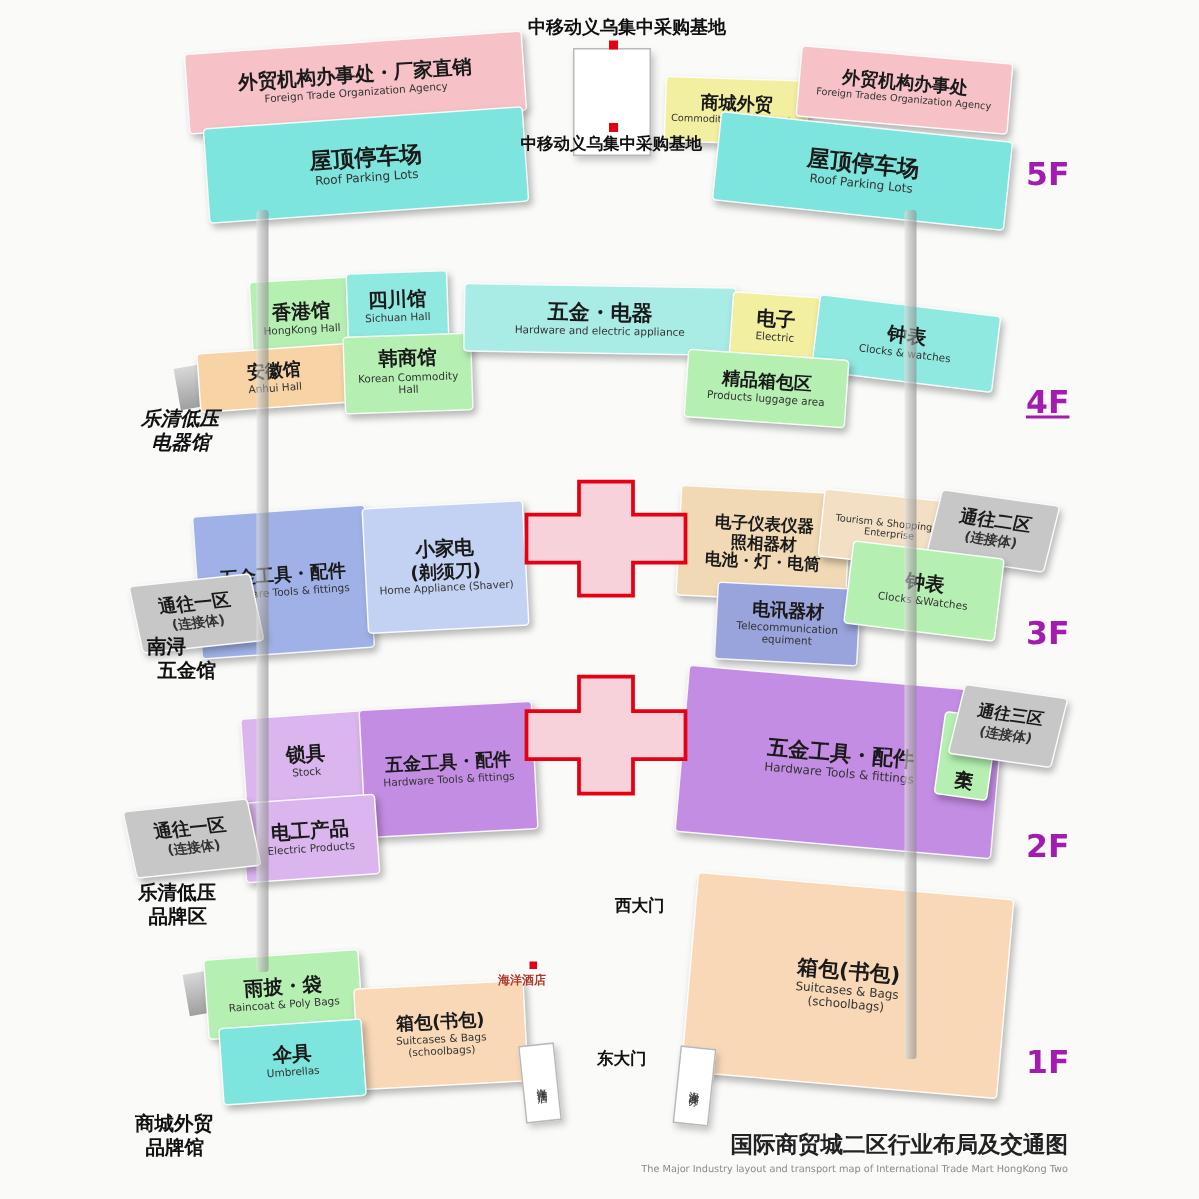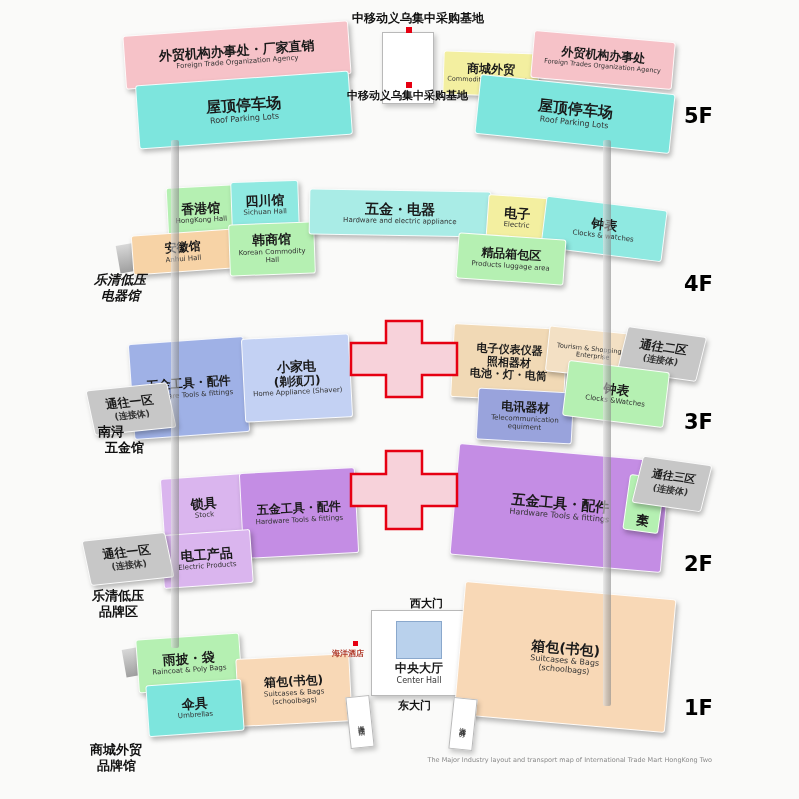--- a/index.html
+++ b/index.html
@@ -7,21 +7,21 @@
   #map{position:relative;width:799px;height:799px;background:#fafaf9;overflow:hidden;}
   .blk{position:absolute;display:flex;flex-direction:column;align-items:center;justify-content:center;
        text-align:center;border:1px solid rgba(255,255,255,.9);border-radius:3px;
        box-shadow:2px 3px 5px rgba(0,0,0,.28);z-index:2;padding:1px;}
   .t1{font-weight:bold;font-size:13px;color:#1a1a1a;line-height:1.15;}
   .t2{font-size:7px;color:#333;line-height:1.15;}
   .sub{font-size:9px;font-weight:bold;color:#333;}
   .noteL{position:absolute;display:flex;flex-direction:column;font-weight:bold;font-size:13px;
          color:#111;line-height:1.25;z-index:3;}
   .noteL .ind{padding-left:7px;}
-  .fl{position:absolute;font-weight:bold;font-size:21px;color:#000000;z-index:3;}
+  .fl{position:absolute;font-weight:bold;font-size:21px;color:#a21caf;z-index:3;}
   .txt{position:absolute;font-weight:bold;color:#111;z-index:3;white-space:nowrap;}
   .shaft{position:absolute;width:8px;background:linear-gradient(90deg,#e3e3e3 0%,#b5b5b5 45%,#8a8a8a 100%);
          border-radius:2px;z-index:5;opacity:.62;}
   .dot{position:absolute;width:6px;height:6px;background:#e60012;z-index:6;}
   .cross{position:absolute;overflow:visible;z-index:4;}
   .bldg{position:absolute;background:#fff;border:1px solid #b9b9b9;box-shadow:2px 3px 5px rgba(0,0,0,.22);z-index:2;
         display:flex;flex-direction:column;align-items:center;justify-content:center;}
   .vert{writing-mode:vertical-rl;letter-spacing:1px;}
   .tab{position:absolute;width:20px;height:28px;background:linear-gradient(#d8d8d8,#9f9f9f);z-index:1;}
   .hallcore{width:44px;height:36px;background:#b9d1ec;border:1px solid #8aa8cc;margin-bottom:3px;}
@@ -95,21 +95,21 @@
   </div>
   <div class="blk" style="left:457px;top:236px;width:104px;height:42px;background:#b5f0b2;transform:rotate(4deg);">
     <span class="t1" style="font-size:12px;">精品箱包区</span>
     <span class="t2">Products luggage area</span>
   </div>
   <div class="tab" style="left:118px;top:244px;transform:rotate(-10deg);"></div>
   <div class="noteL" style="left:94px;top:272px;font-style:italic;">
     <span>乐清低压</span>
     <span class="ind">电器馆</span>
   </div>
-  <div class="fl" style="left:684px;top:272px;">4F</div>
+  <div class="fl" style="left:684px;top:256px;text-decoration:underline;">4F</div>
 
   <svg class="cross" style="left:350px;top:320px;" width="108" height="78" viewBox="0 0 108 78">
     <path d="M36 1 H72 V23 H107 V55 H72 V77 H36 V55 H1 V23 H36 Z" fill="#f7d2da" stroke="#e60012" stroke-width="2.5"></path>
   </svg>
   <div class="blk" style="left:452px;top:326px;width:110px;height:70px;background:#f1d9b5;transform:rotate(3deg);">
     <span class="t1" style="font-size:11px;">电子仪表仪器</span>
     <span class="t1" style="font-size:11px;">照相器材</span>
     <span class="t1" style="font-size:11px;">电池・灯・电筒</span>
   </div>
   <div class="blk" style="left:547px;top:330px;width:88px;height:42px;background:#f3e0c4;transform:rotate(6deg);">
@@ -176,25 +176,20 @@
     <span class="t1" style="font-size:12px;">通往一区</span>
     <span class="sub">(连接体)</span>
   </div>
   <div class="noteL" style="left:92px;top:588px;">
     <span>乐清低压</span>
     <span class="ind">品牌区</span>
   </div>
   <div class="fl" style="left:684px;top:552px;">2F</div>
 
   <div class="txt" style="left:410px;top:596px;font-size:11px;">西大门</div>
-  <div class="bldg" style="left:371px;top:610px;width:94px;height:84px;">
-    <div class="hallcore"></div>
-    <span class="t1" style="font-size:12px;">中央大厅</span>
-    <span class="t2" style="font-size:8px;">Center Hall</span>
-  </div>
   <div class="dot" style="left:353px;top:641px;width:5px;height:5px;"></div>
   <div class="txt" style="left:332px;top:648px;font-size:8px;color:#b03a2a;">海洋酒店</div>
   <div class="blk" style="left:137px;top:636px;width:100px;height:50px;background:#b5f0b2;transform:rotate(-4deg);">
     <span class="t1">雨披・袋</span>
     <span class="t2">Raincoat &amp; Poly Bags</span>
   </div>
   <div class="blk" style="left:237px;top:656px;width:110px;height:64px;background:#f8d8b6;transform:rotate(-3deg);">
     <span class="t1" style="font-size:12px;">箱包(书包)</span>
     <span class="t2">Suitcases &amp; Bags</span>
     <span class="t2">(schoolbags)</span>
@@ -216,16 +211,17 @@
     <span class="t2 vert" style="font-size:7px;">海洋商务</span>
   </div>
   <div class="tab" style="left:124px;top:648px;transform:rotate(-10deg);"></div>
   <div class="noteL" style="left:90px;top:742px;">
     <span>商城外贸</span>
     <span class="ind">品牌馆</span>
   </div>
   <div class="fl" style="left:684px;top:696px;">1F</div>
 
   <div class="caption">
+    <div class="c1">国际商贸城二区行业布局及交通图</div>
     <div class="c2">The Major Industry layout and transport map of International Trade Mart HongKong Two</div>
   </div>
 
 </div>
 
 </body></html>

